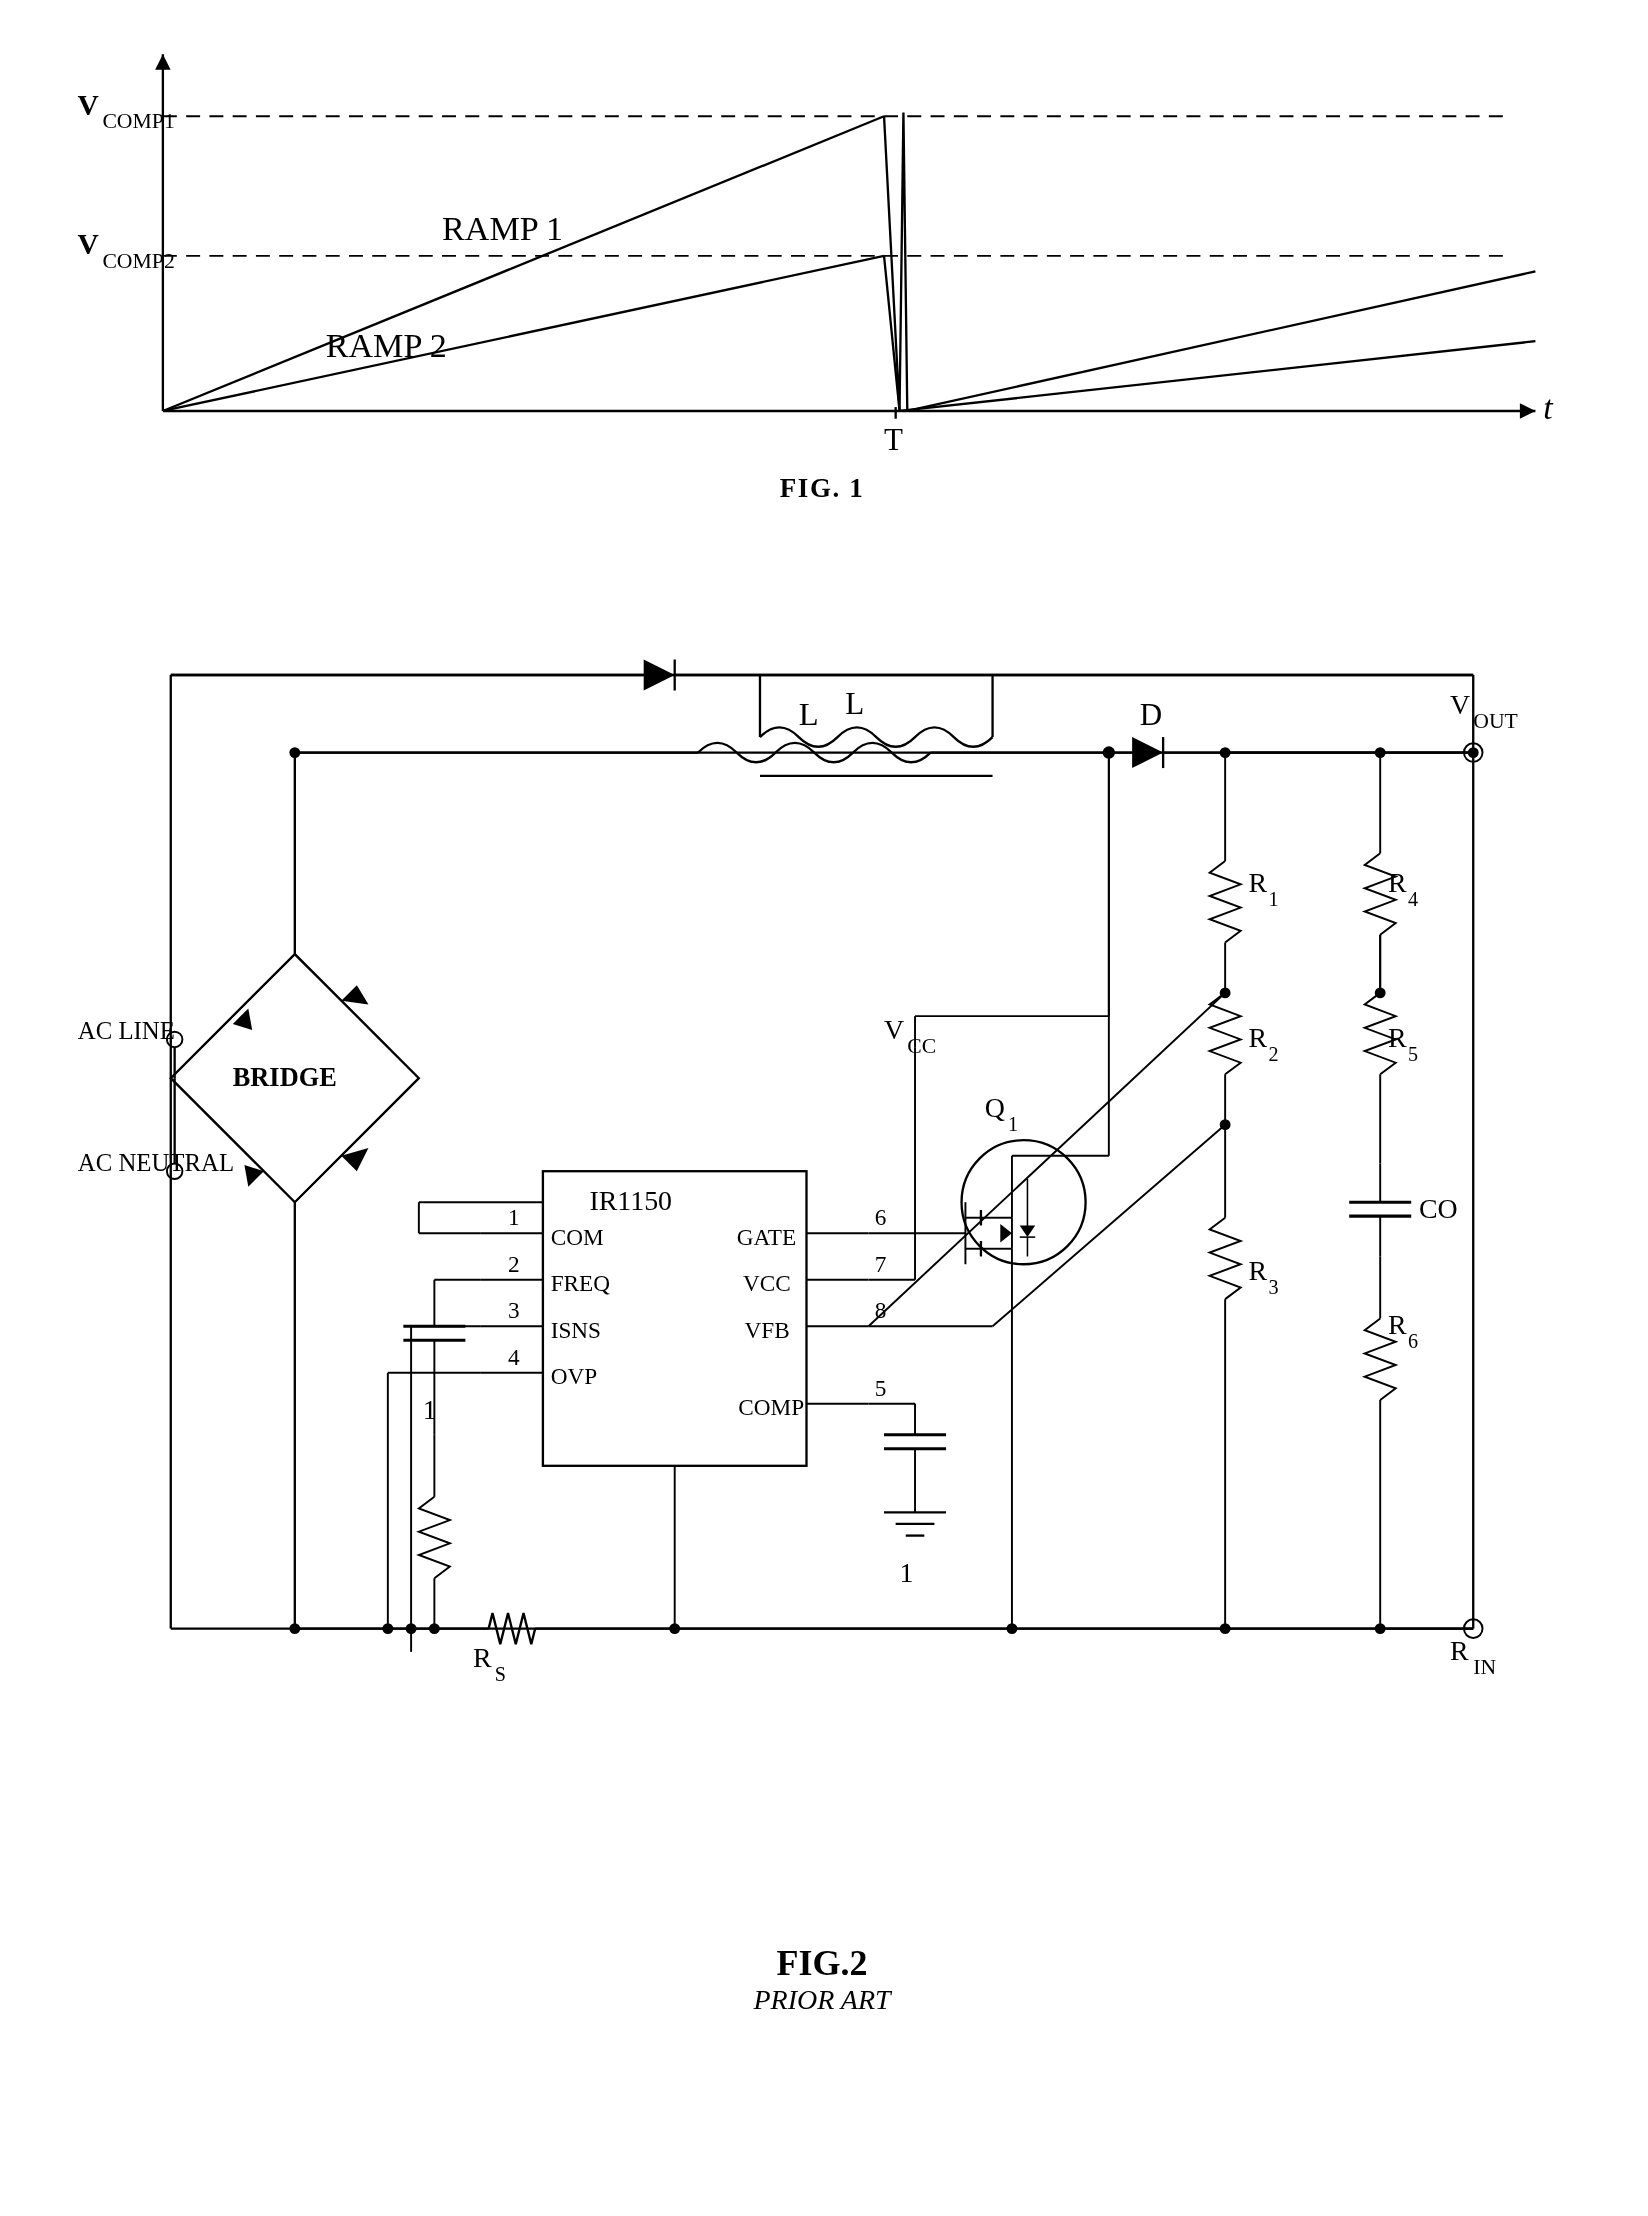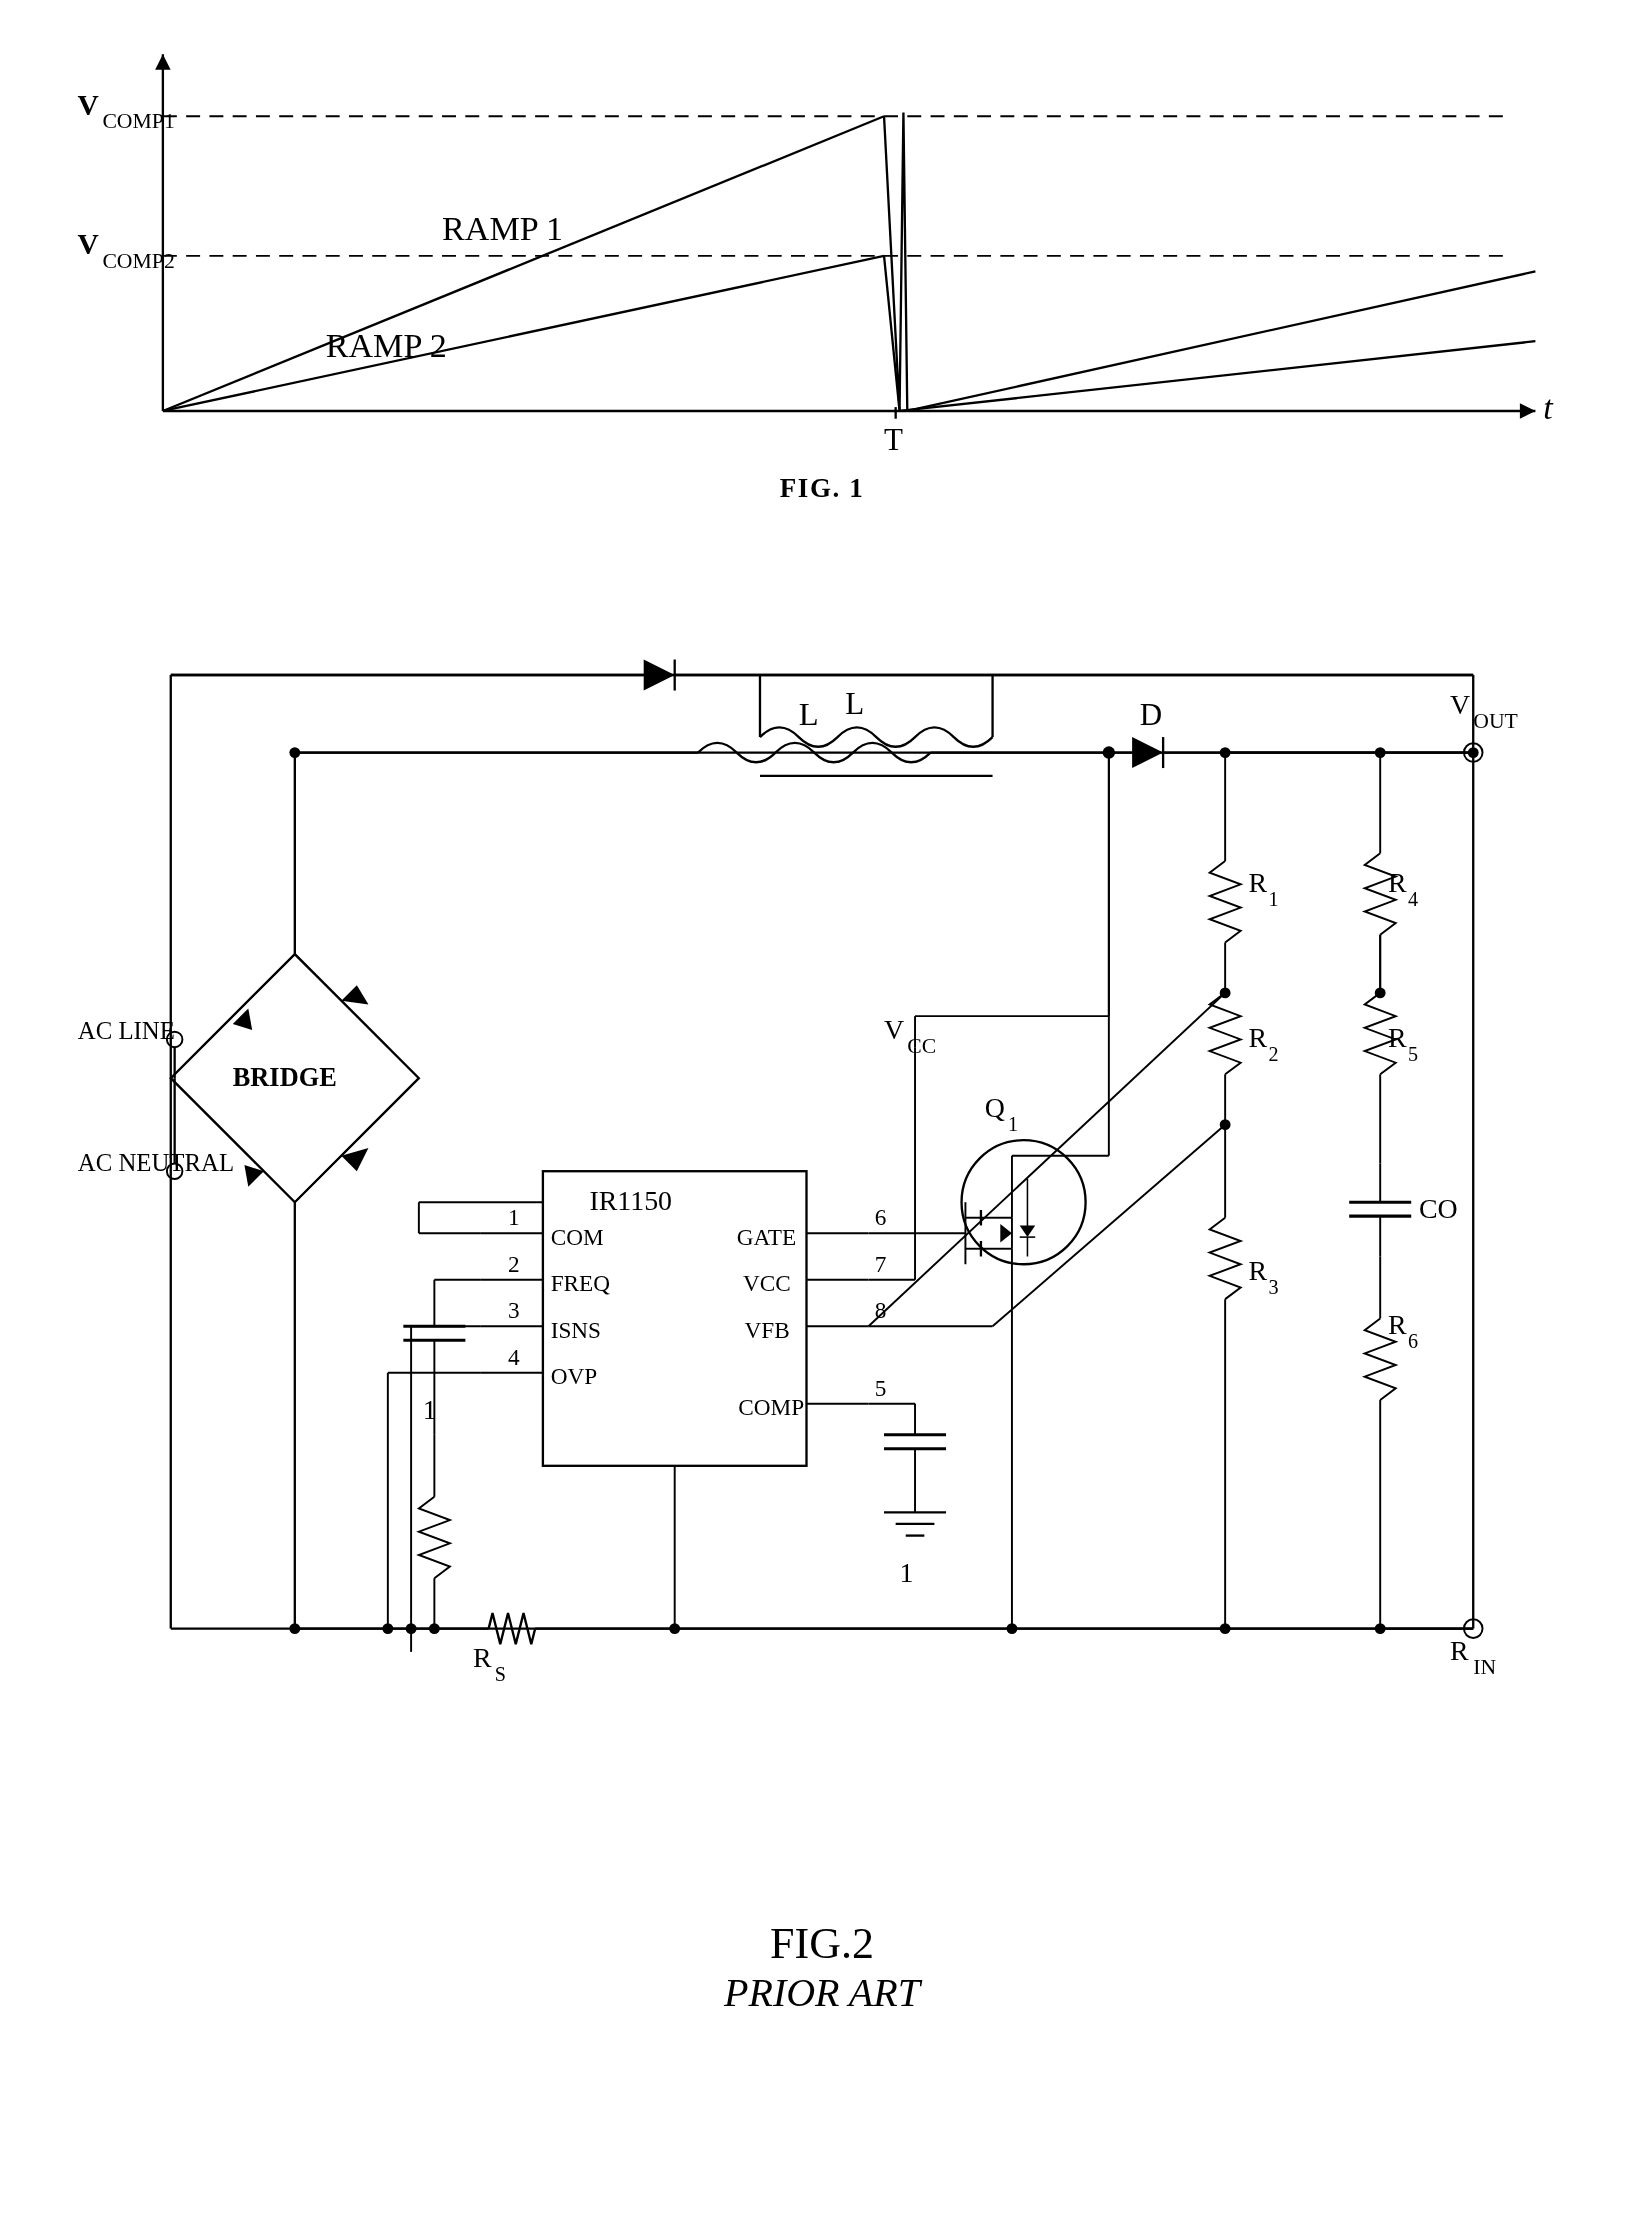--- a/index.html
+++ b/index.html
@@ -57,27 +57,27 @@
 
     .fig2-label {
       position: absolute;
       bottom: 39px;
       left: 50%;
       transform: translateX(-50%);
       text-align: center;
     }
 
     .fig2-label .fig-num {
-      font-size: 44px;
-      font-weight: normal;
+      font-size: 36px;
+      font-weight: bold;
       display: block;
     }
 
     .fig2-label .prior-art {
-      font-size: 40px;
+      font-size: 28px;
       font-style: italic;
       display: block;
     }
 
     svg.fig2-svg {
       position: absolute;
       top: 0;
       left: 0;
       width: 100%;
       height: 1411px;

